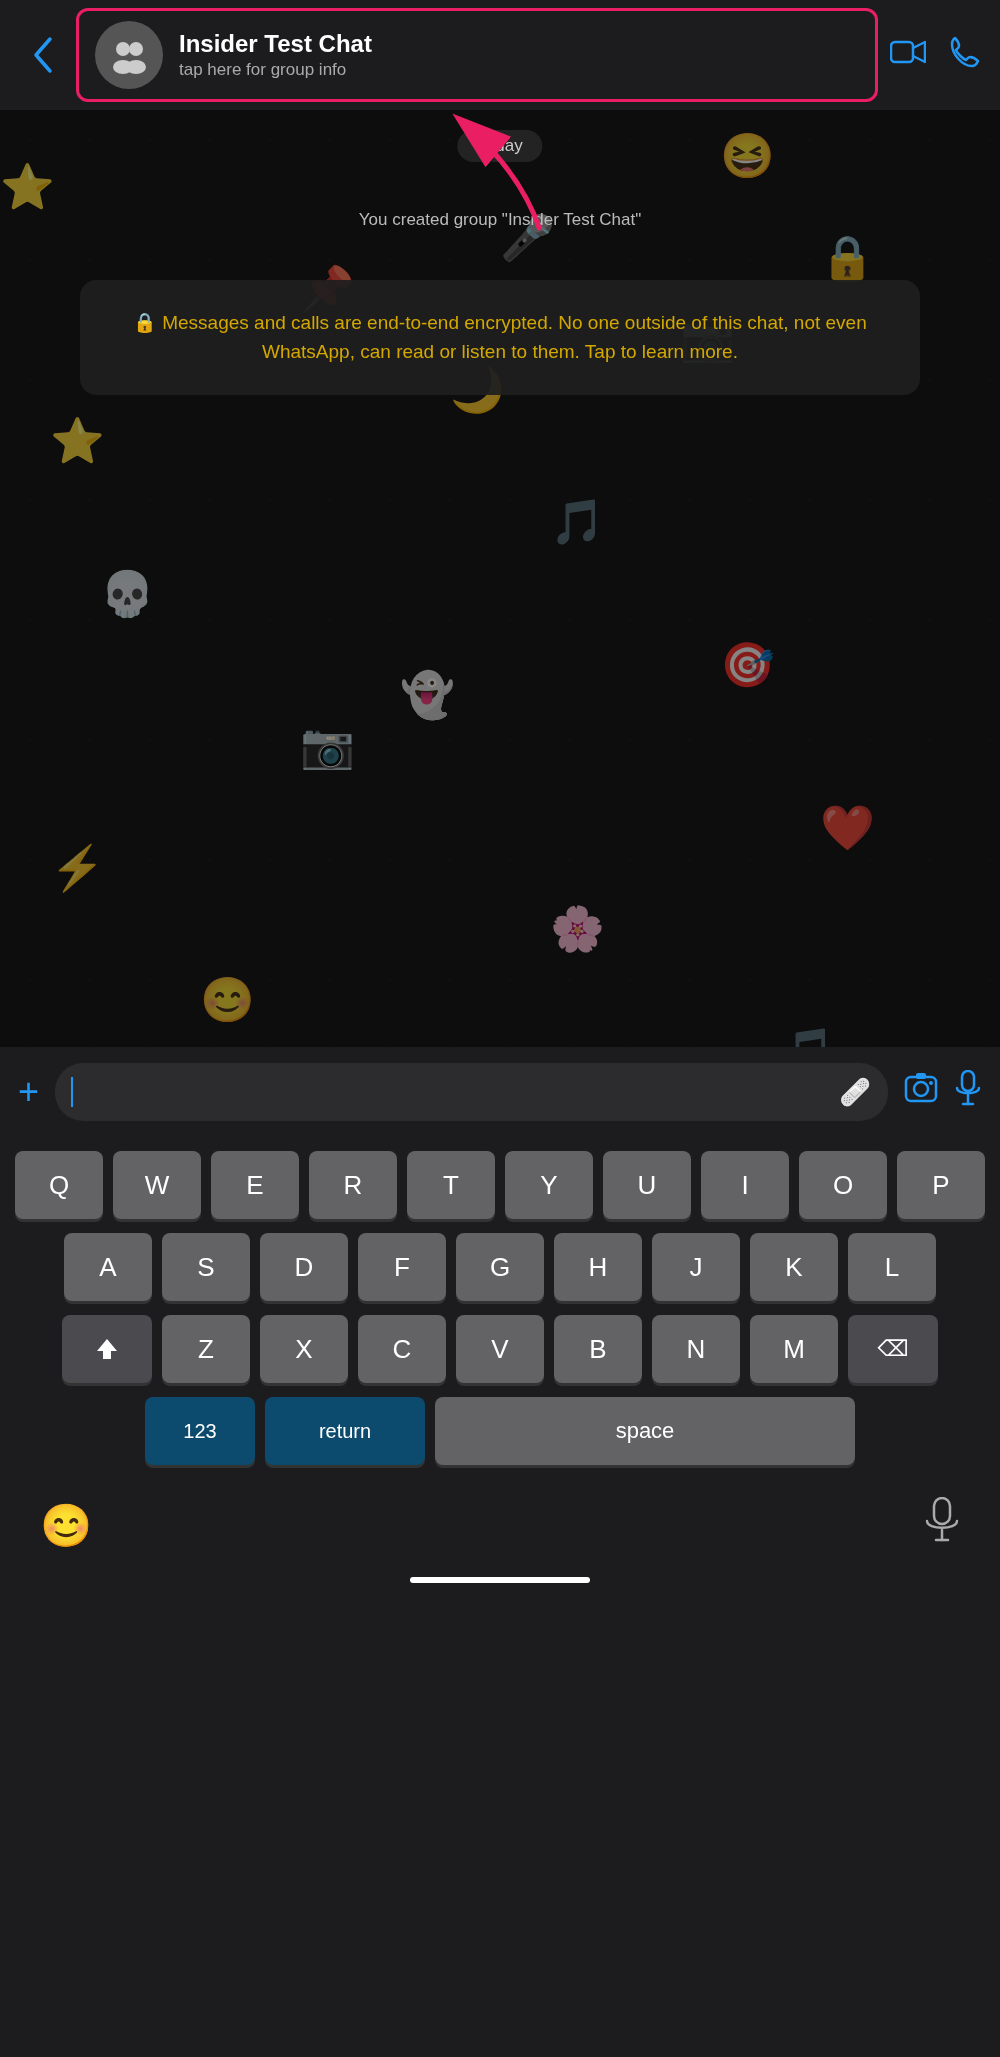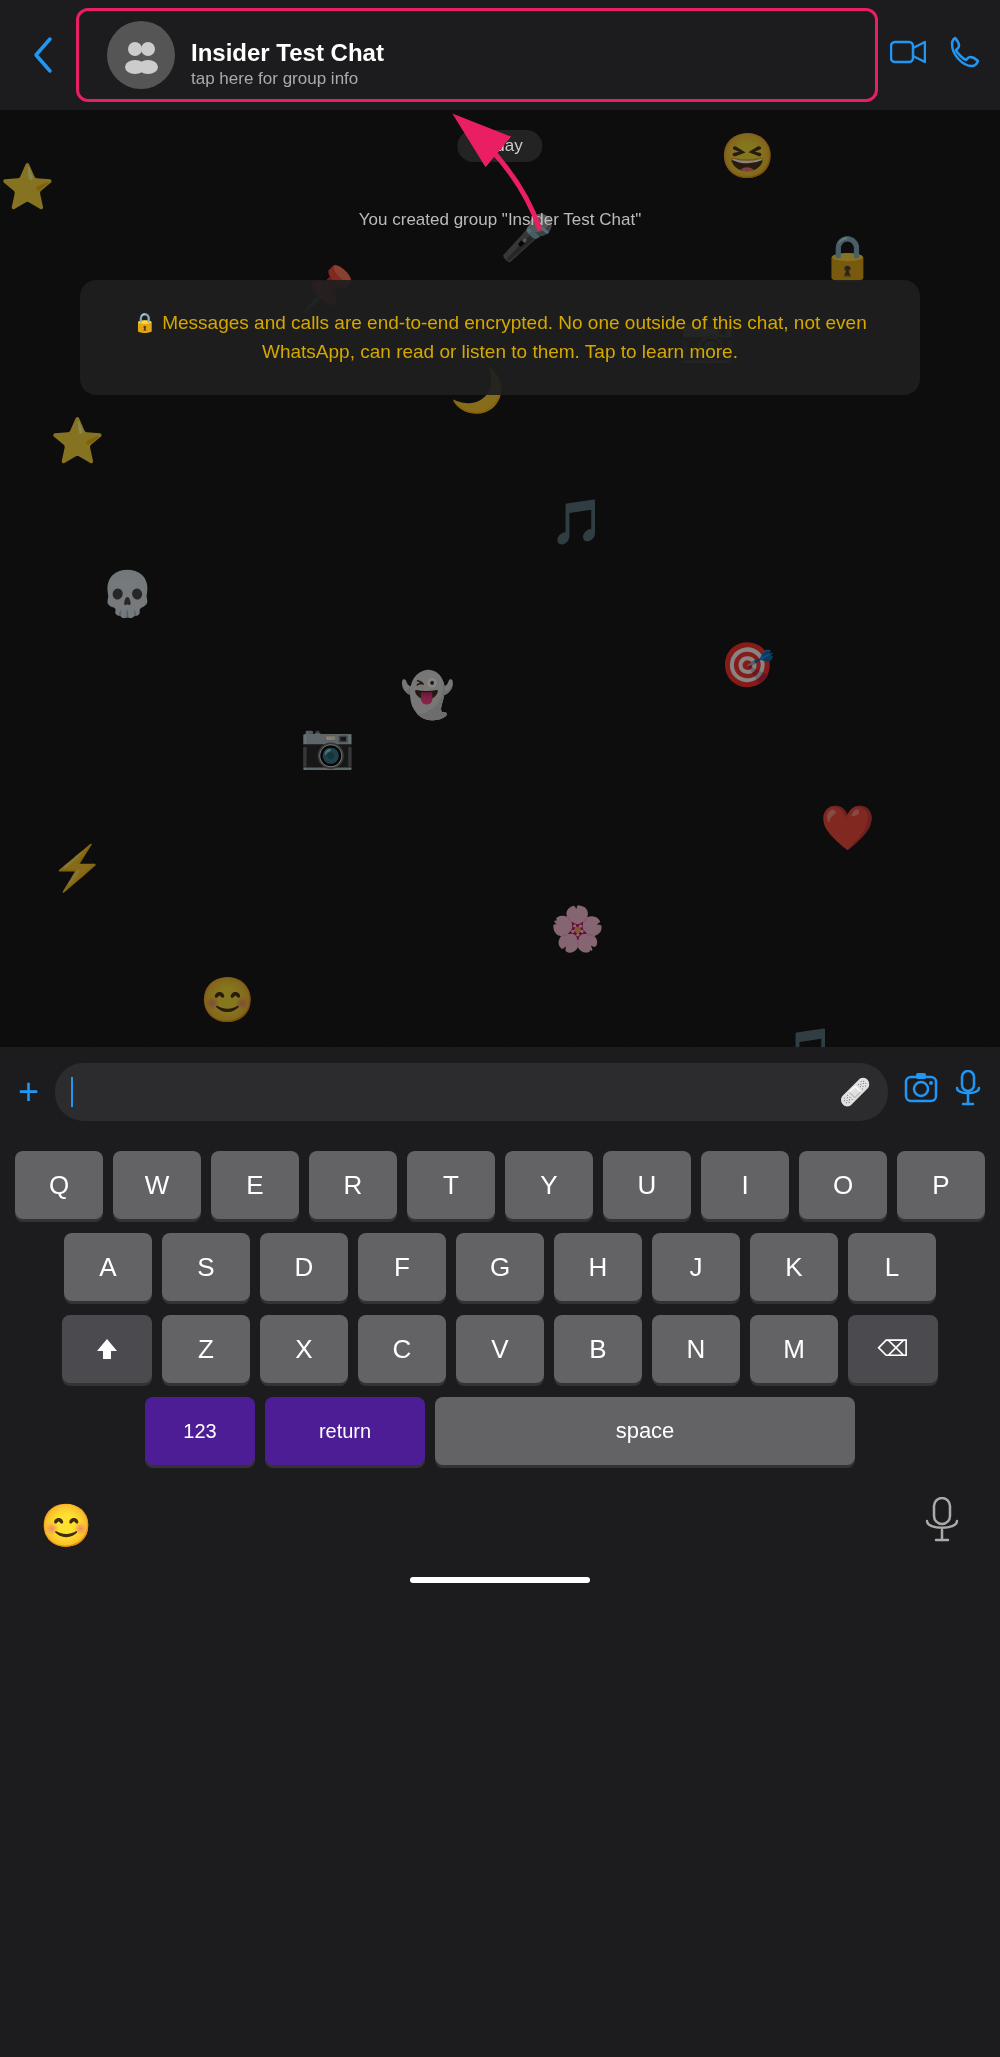--- a/index.html
+++ b/index.html
@@ -31,26 +31,26 @@
       color: #2196f3;
       font-size: 36px;
       cursor: pointer;
       padding: 0 8px;
       display: flex;
       align-items: center;
     }
 
     .group-info-box {
       display: flex;
-      align-items: flex-end;
+      align-items: center;
       gap: 16px;
       flex: 1;
       border: 3px solid #e91e63;
       border-radius: 12px;
-      padding: 10px 28px;
+      padding: 10px 16px;
       cursor: pointer;
     }
 
     .group-avatar {
       width: 68px;
       height: 68px;
       border-radius: 50%;
       background: #555;
       display: flex;
       align-items: center;
@@ -296,21 +296,21 @@
       min-width: 90px;
     }
 
     .key.delete-key {
       background: #4a4a4f;
       min-width: 90px;
       font-size: 22px;
     }
 
     .key.num-key {
-      background: #4c1d95;
+      background: #0c4a6e;
       font-size: 20px;
       min-width: 110px;
       color: #fff;
     }
 
     
     .keyboard-bottom {
       display: flex;
       justify-content: space-between;
       align-items: center;

